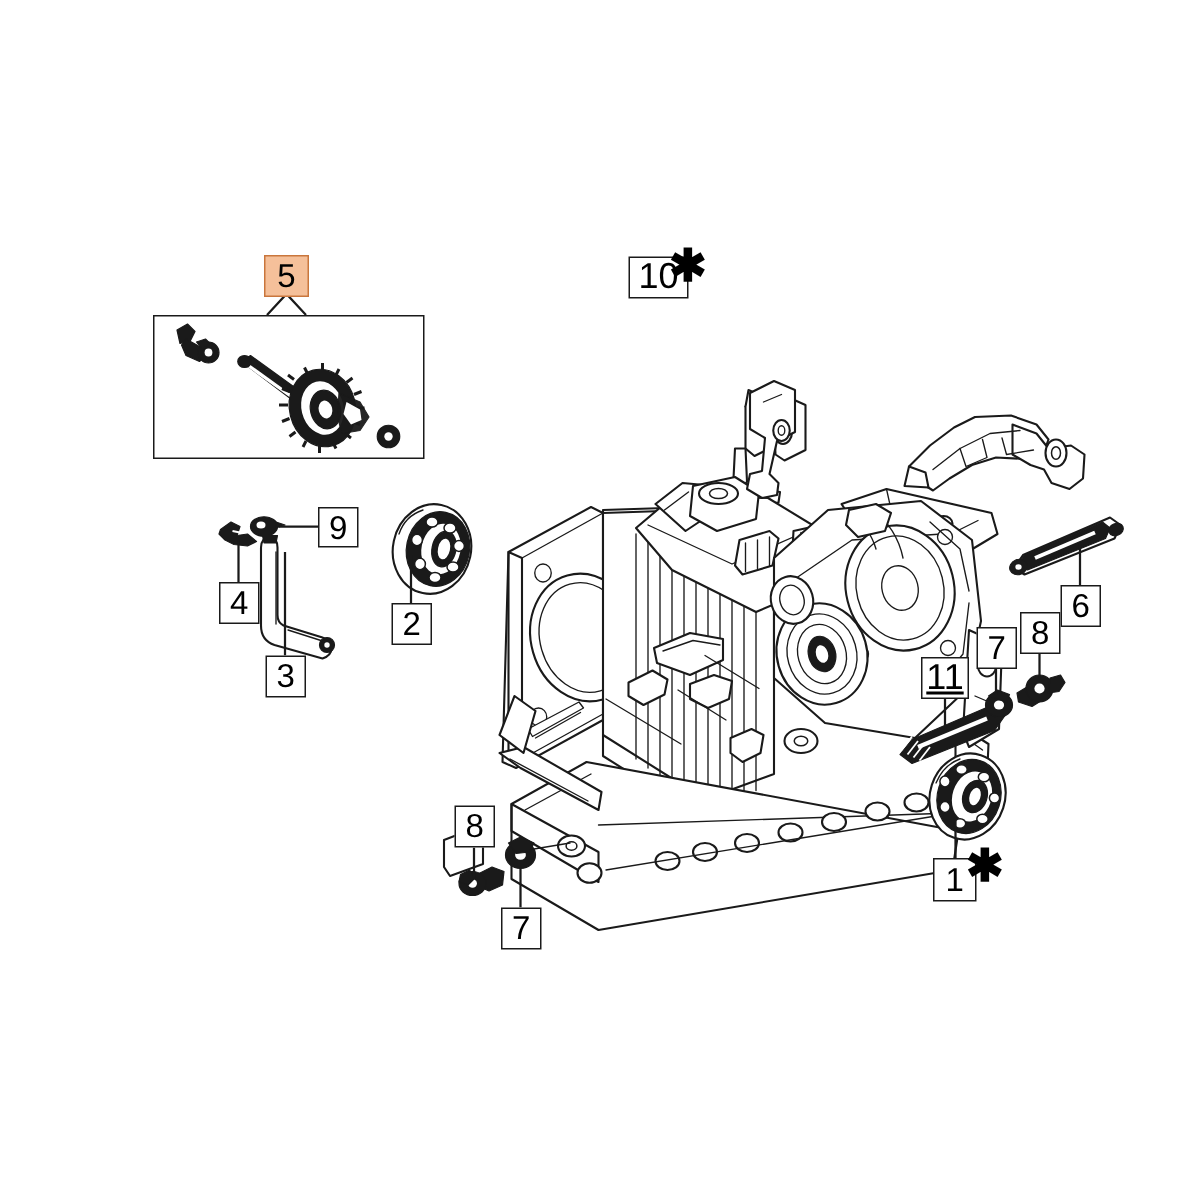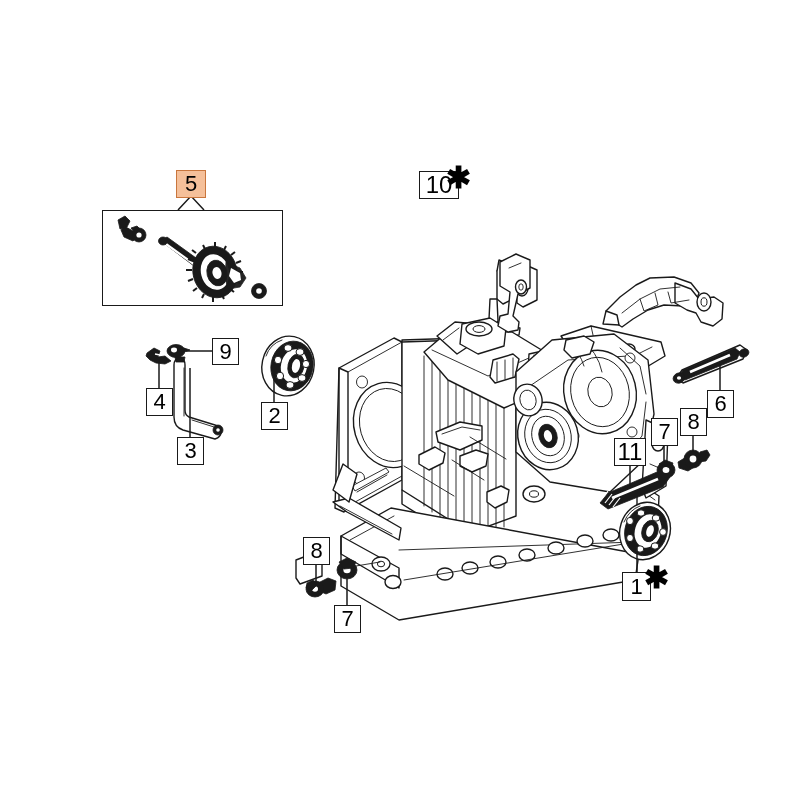--- a/index.html
+++ b/index.html
@@ -472,21 +472,21 @@
   </div>
 
   <div class="callout" style="left:680px; top:408px; width:27px; height:28px;">
     <span>8</span>
   </div>
 
   <div class="callout" style="left:651px; top:418px; width:27px; height:28px;">
     <span>7</span>
   </div>
 
-  <div class="callout wide" style="left:614px; top:438px; width:32px; height:28px;">
+  <div class="callout wide" style="left:614px; top:438px; width:32px; height:28px;text-decoration:underline;">
     <span>11</span>
   </div>
 
   <div class="callout" style="left:303px; top:537px; width:27px; height:28px;">
     <span>8</span>
   </div>
 
   <div class="callout" style="left:334px; top:605px; width:27px; height:28px;">
     <span>7</span>
   </div>

